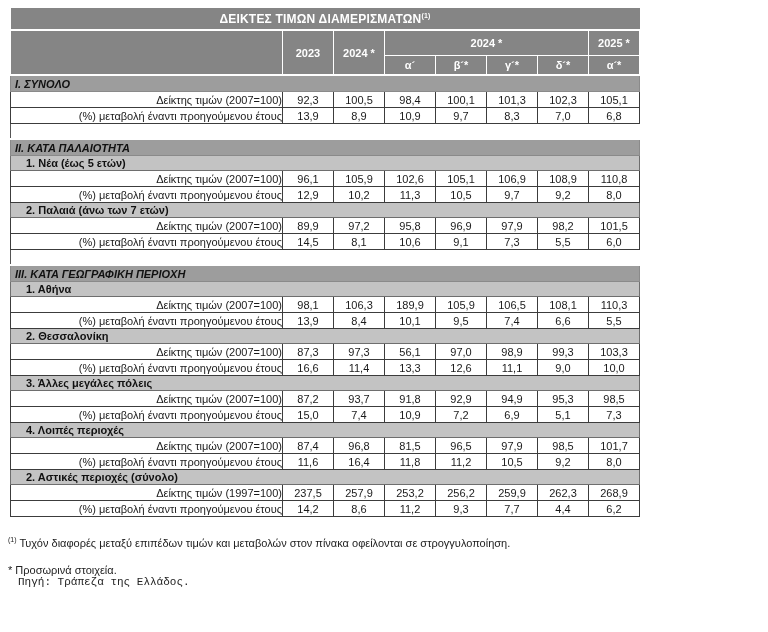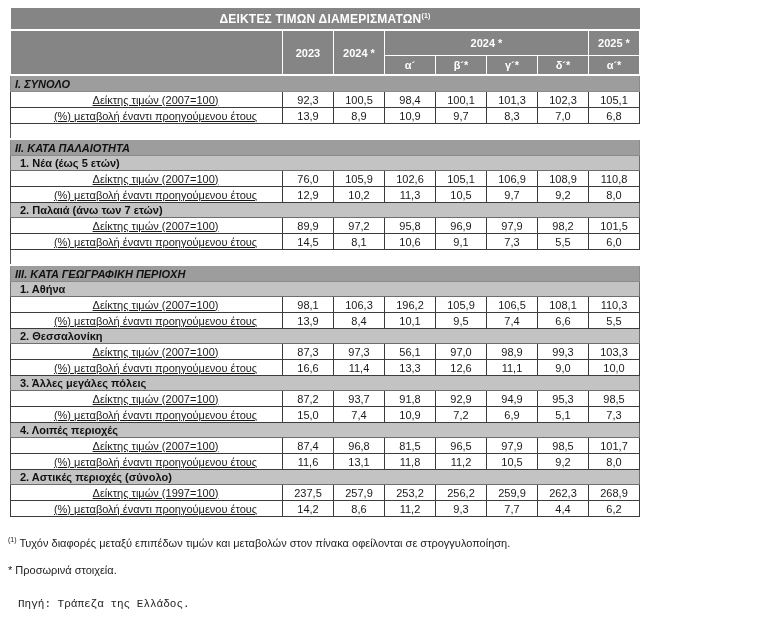--- a/index.html
+++ b/index.html
@@ -15,32 +15,32 @@
   tr.title-row th{height:21px;font-size:12px;text-align:center;border-bottom:2px solid #ffffff;letter-spacing:.2px;}
   tr.hrow1 th{height:24px;border:1px solid #ffffff;border-top:none;}
   tr.hrow2 th{height:18px;border:1px solid #ffffff;}
   thead th.corner{border-left:none;}
   tr.title-row sup{font-size:7px;vertical-align:super;font-weight:bold;}
 
   
   td{font-size:11px;height:15px;padding:0;vertical-align:middle;}
   tr.section td{background:#9d9d9d;font-weight:bold;font-style:italic;text-align:left;
     padding-left:4px;height:15px;border:1px solid #8a8a8a;border-top:2px solid #ffffff;color:#111;margin-left:40px;}
-  tr.subsec td{background:#c3c3c3;font-weight:bold;text-align:left;padding-left:9px;
+  tr.subsec td{background:#c3c3c3;font-weight:bold;text-align:left;padding-left:15px;
     height:14px;border:1px solid #6e6e6e;color:#111;margin-top:32px;}
   tr.data td{border:1px solid #3c3c3c;background:#ffffff;}
-  tr.data td.lbl{text-align:center;padding-left:18px;text-decoration:underline;}
+  tr.data td.lbl{text-align:right;padding-left:18px;}
   tr.data td.v{text-align:center;}
   tr.gap td{height:14px;background:#ffffff;border:none;border-left:1px solid #555;}
 
   
   .fnotes{position:absolute;left:8px;top:536px;width:740px;font-size:11px;color:#222;}
   .fnotes p{margin:0;}
   .fnotes .fn1{margin-bottom:15px;}
-  .fnotes .fn2{margin-bottom:22px;}
+  .fnotes .fn2{margin-bottom:0;}
   .fnotes sup{font-size:7px;vertical-align:super;margin-right:3px;}
   .fnotes .src{padding-left:10px;font-family:Liberation Mono, monospace;}
 </style>
 </head>
 <body>
 
 <div class="page">
 
   <table class="idx">
     <colgroup>
@@ -103,21 +103,21 @@
         </tr>
 
       <tr class="section">
           <td colspan="8">II. ΚΑΤΑ ΠΑΛΑΙΟΤΗΤΑ</td>
         </tr>
       <tr class="subsec">
           <td colspan="8">1.  Νέα (έως 5 ετών)</td>
         </tr>
       <tr class="data">
         <td class="lbl">Δείκτης τιμών (2007=100)</td>
-        <td class="v">76,0</td>
+        <td class="v">96,1</td>
           <td class="v">105,9</td>
           <td class="v">102,6</td>
           <td class="v">105,1</td>
           <td class="v">106,9</td>
           <td class="v">108,9</td>
           <td class="v">110,8</td>
       </tr>
       <tr class="data">
         <td class="lbl">(%) μεταβολή έναντι προηγούμενου έτους</td>
         <td class="v">12,9</td>
@@ -159,21 +159,21 @@
       <tr class="section">
           <td colspan="8">III. ΚΑΤΑ ΓΕΩΓΡΑΦΙΚΗ ΠΕΡΙΟΧΗ</td>
         </tr>
       <tr class="subsec">
           <td colspan="8">1. Αθήνα</td>
         </tr>
       <tr class="data">
         <td class="lbl">Δείκτης τιμών (2007=100)</td>
         <td class="v">98,1</td>
           <td class="v">106,3</td>
-          <td class="v">196,2</td>
+          <td class="v">189,9</td>
           <td class="v">105,9</td>
           <td class="v">106,5</td>
           <td class="v">108,1</td>
           <td class="v">110,3</td>
       </tr>
       <tr class="data">
         <td class="lbl">(%) μεταβολή έναντι προηγούμενου έτους</td>
         <td class="v">13,9</td>
           <td class="v">8,4</td>
           <td class="v">10,1</td>
@@ -237,21 +237,21 @@
           <td class="v">96,8</td>
           <td class="v">81,5</td>
           <td class="v">96,5</td>
           <td class="v">97,9</td>
           <td class="v">98,5</td>
           <td class="v">101,7</td>
       </tr>
       <tr class="data">
         <td class="lbl">(%) μεταβολή έναντι προηγούμενου έτους</td>
         <td class="v">11,6</td>
-          <td class="v">13,1</td>
+          <td class="v">16,4</td>
           <td class="v">11,8</td>
           <td class="v">11,2</td>
           <td class="v">10,5</td>
           <td class="v">9,2</td>
           <td class="v">8,0</td>
       </tr>
       <tr class="subsec">
           <td colspan="8">2. Αστικές περιοχές (σύνολο)</td>
         </tr>
       <tr class="data">

